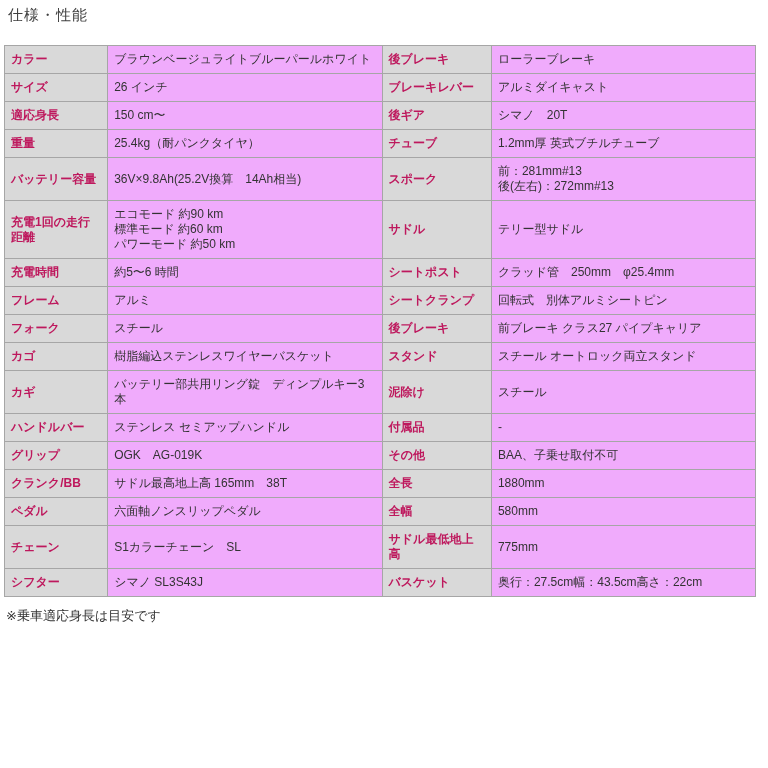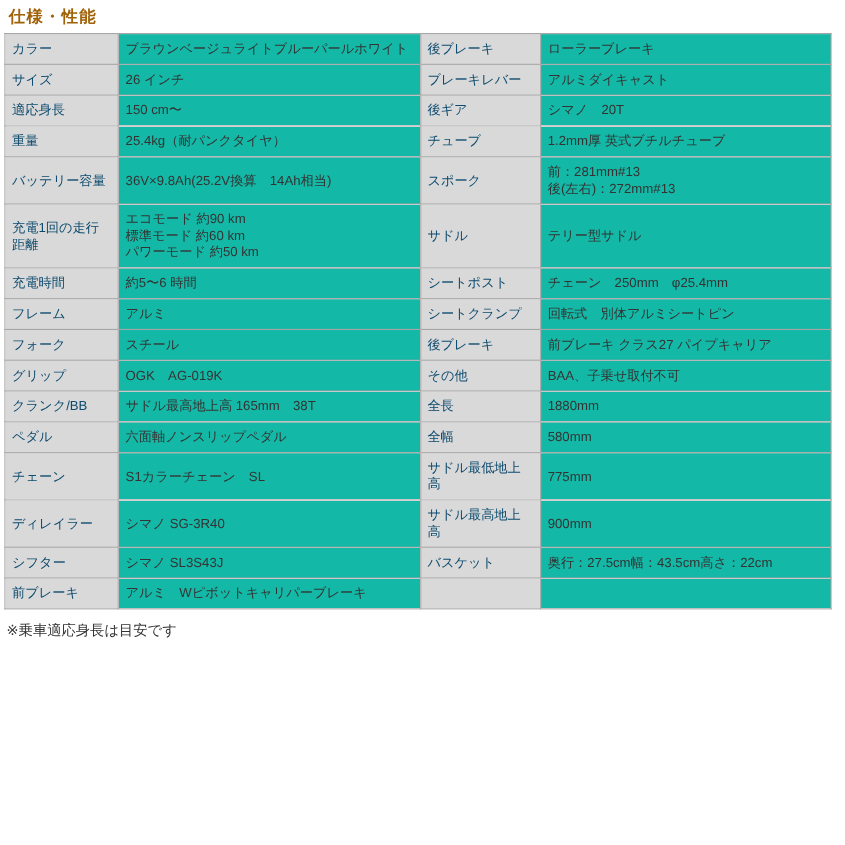--- a/index.html
+++ b/index.html
@@ -9,45 +9,46 @@
     font-family: "Liberation Sans", "DejaVu Sans", sans-serif;
     color: #333333;
   }
   .page {
     width: 768px;
     box-sizing: border-box;
     padding: 4px 10px 6px 4px;
   }
   .page-title {
     font-size: 15px;
-    font-weight: bold;
-    color: #a16207;
-    margin: 2px 0 5px 4px;
+    font-weight: normal;
+    color: #404040;
+    margin: 2px 0 20px 4px;
     letter-spacing: 1px;
   }
   table.spec-table {
     border-collapse: collapse;
     table-layout: fixed;
     width: 752px;
     font-size: 12px;
     line-height: 1.25;
   }
   table.spec-table td {
     border: 1px solid #a6a6a6;
     padding: 6px 6px;
     vertical-align: middle;
     overflow: hidden;
     word-break: break-all;
   }
   td.lbl {
     background: #d9d9d9;
-    color: #0c4a6e;
+    color: #be185d;
+    font-weight: bold;
   }
   td.val {
-    background: #14b8a6;
+    background: #f0abfc;
     white-space: pre-line;
     color: #333333;
   }
   col.c-l-label { width: 100px; }
   col.c-l-value { width: 266px; }
   col.c-r-label { width: 106px; }
   col.c-r-value { width: 256px; }
   .notes {
     margin: 9px 0 0 2px;
     font-size: 13px;
@@ -107,33 +108,51 @@
           <td class="val">エコモード 約90 km
 標準モード 約60 km
 パワーモード 約50 km</td>
           <td class="lbl">サドル</td>
           <td class="val">テリー型サドル</td>
         </tr>
         <tr>
           <td class="lbl">充電時間</td>
           <td class="val">約5〜6 時間</td>
           <td class="lbl">シートポスト</td>
-          <td class="val">チェーン　250mm　φ25.4mm</td>
+          <td class="val">クラッド管　250mm　φ25.4mm</td>
         </tr>
         <tr>
           <td class="lbl">フレーム</td>
           <td class="val">アルミ</td>
           <td class="lbl">シートクランプ</td>
           <td class="val">回転式　別体アルミシートピン</td>
         </tr>
         <tr>
           <td class="lbl">フォーク</td>
           <td class="val">スチール</td>
           <td class="lbl">後ブレーキ</td>
           <td class="val">前ブレーキ クラス27 パイプキャリア</td>
+        </tr>
+        <tr>
+          <td class="lbl">カゴ</td>
+          <td class="val">樹脂編込ステンレスワイヤーバスケット</td>
+          <td class="lbl">スタンド</td>
+          <td class="val">スチール オートロック両立スタンド</td>
+        </tr>
+        <tr>
+          <td class="lbl">カギ</td>
+          <td class="val">バッテリー部共用リング錠　ディンプルキー3本</td>
+          <td class="lbl">泥除け</td>
+          <td class="val">スチール</td>
+        </tr>
+        <tr>
+          <td class="lbl">ハンドルバー</td>
+          <td class="val">ステンレス セミアップハンドル</td>
+          <td class="lbl">付属品</td>
+          <td class="val">-</td>
         </tr>
         <tr>
           <td class="lbl">グリップ</td>
           <td class="val">OGK　AG-019K</td>
           <td class="lbl">その他</td>
           <td class="val">BAA、子乗せ取付不可</td>
         </tr>
         <tr>
           <td class="lbl">クランク/BB</td>
           <td class="val">サドル最高地上高 165mm　38T</td>
@@ -146,36 +165,24 @@
           <td class="lbl">全幅</td>
           <td class="val">580mm</td>
         </tr>
         <tr>
           <td class="lbl">チェーン</td>
           <td class="val">S1カラーチェーン　SL</td>
           <td class="lbl">サドル最低地上高</td>
           <td class="val">775mm</td>
         </tr>
         <tr>
-          <td class="lbl">ディレイラー</td>
-          <td class="val">シマノ SG-3R40</td>
-          <td class="lbl">サドル最高地上高</td>
-          <td class="val">900mm</td>
-        </tr>
-        <tr>
           <td class="lbl">シフター</td>
           <td class="val">シマノ SL3S43J</td>
           <td class="lbl">バスケット</td>
           <td class="val">奥行：27.5cm幅：43.5cm高さ：22cm</td>
-        </tr>
-        <tr>
-          <td class="lbl">前ブレーキ</td>
-          <td class="val">アルミ　Wピボットキャリパーブレーキ</td>
-          <td class="lbl"></td>
-          <td class="val"></td>
         </tr>
       </tbody>
   </table>
 
   <div class="notes">
     <div class="note-line">※乗車適応身長は目安です</div>
 
   </div>
 
 </div>

